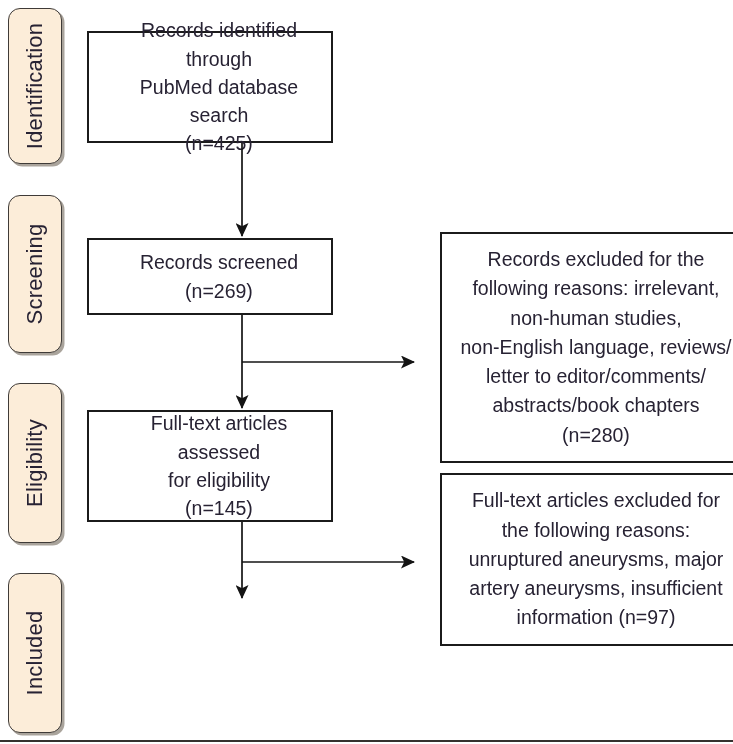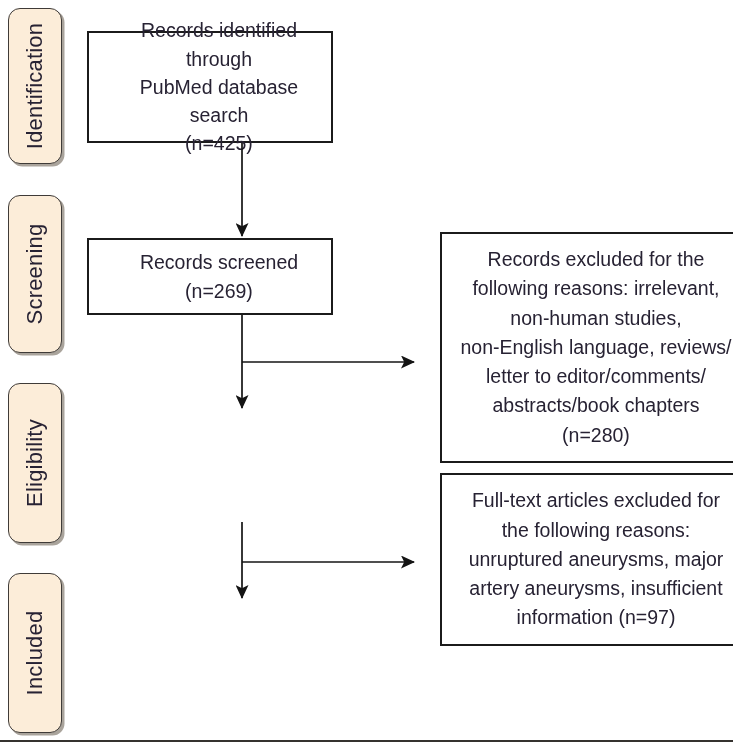--- a/index.html
+++ b/index.html
@@ -94,20 +94,23 @@
   </div>
   <div class="stage" id="stage-included">
     <span>Included</span>
   </div>
 
   <div class="flowbox mainbox" id="main-box-1">Records identified through
 PubMed database search
 (n=425)</div>
   <div class="flowbox mainbox" id="main-box-2">Records screened
 (n=269)</div>
+  <div class="flowbox mainbox" id="main-box-3">Full-text articles assessed
+for eligibility
+(n=145)</div>
 
   <div class="flowbox sidebox" id="side-box-1">Records excluded for the
 following reasons: irrelevant,
 non-human studies,
 non-English language, reviews/
 letter to editor/comments/
 abstracts/book chapters
 (n=280)</div>
   <div class="flowbox sidebox" id="side-box-2">Full-text articles excluded for
 the following reasons:

